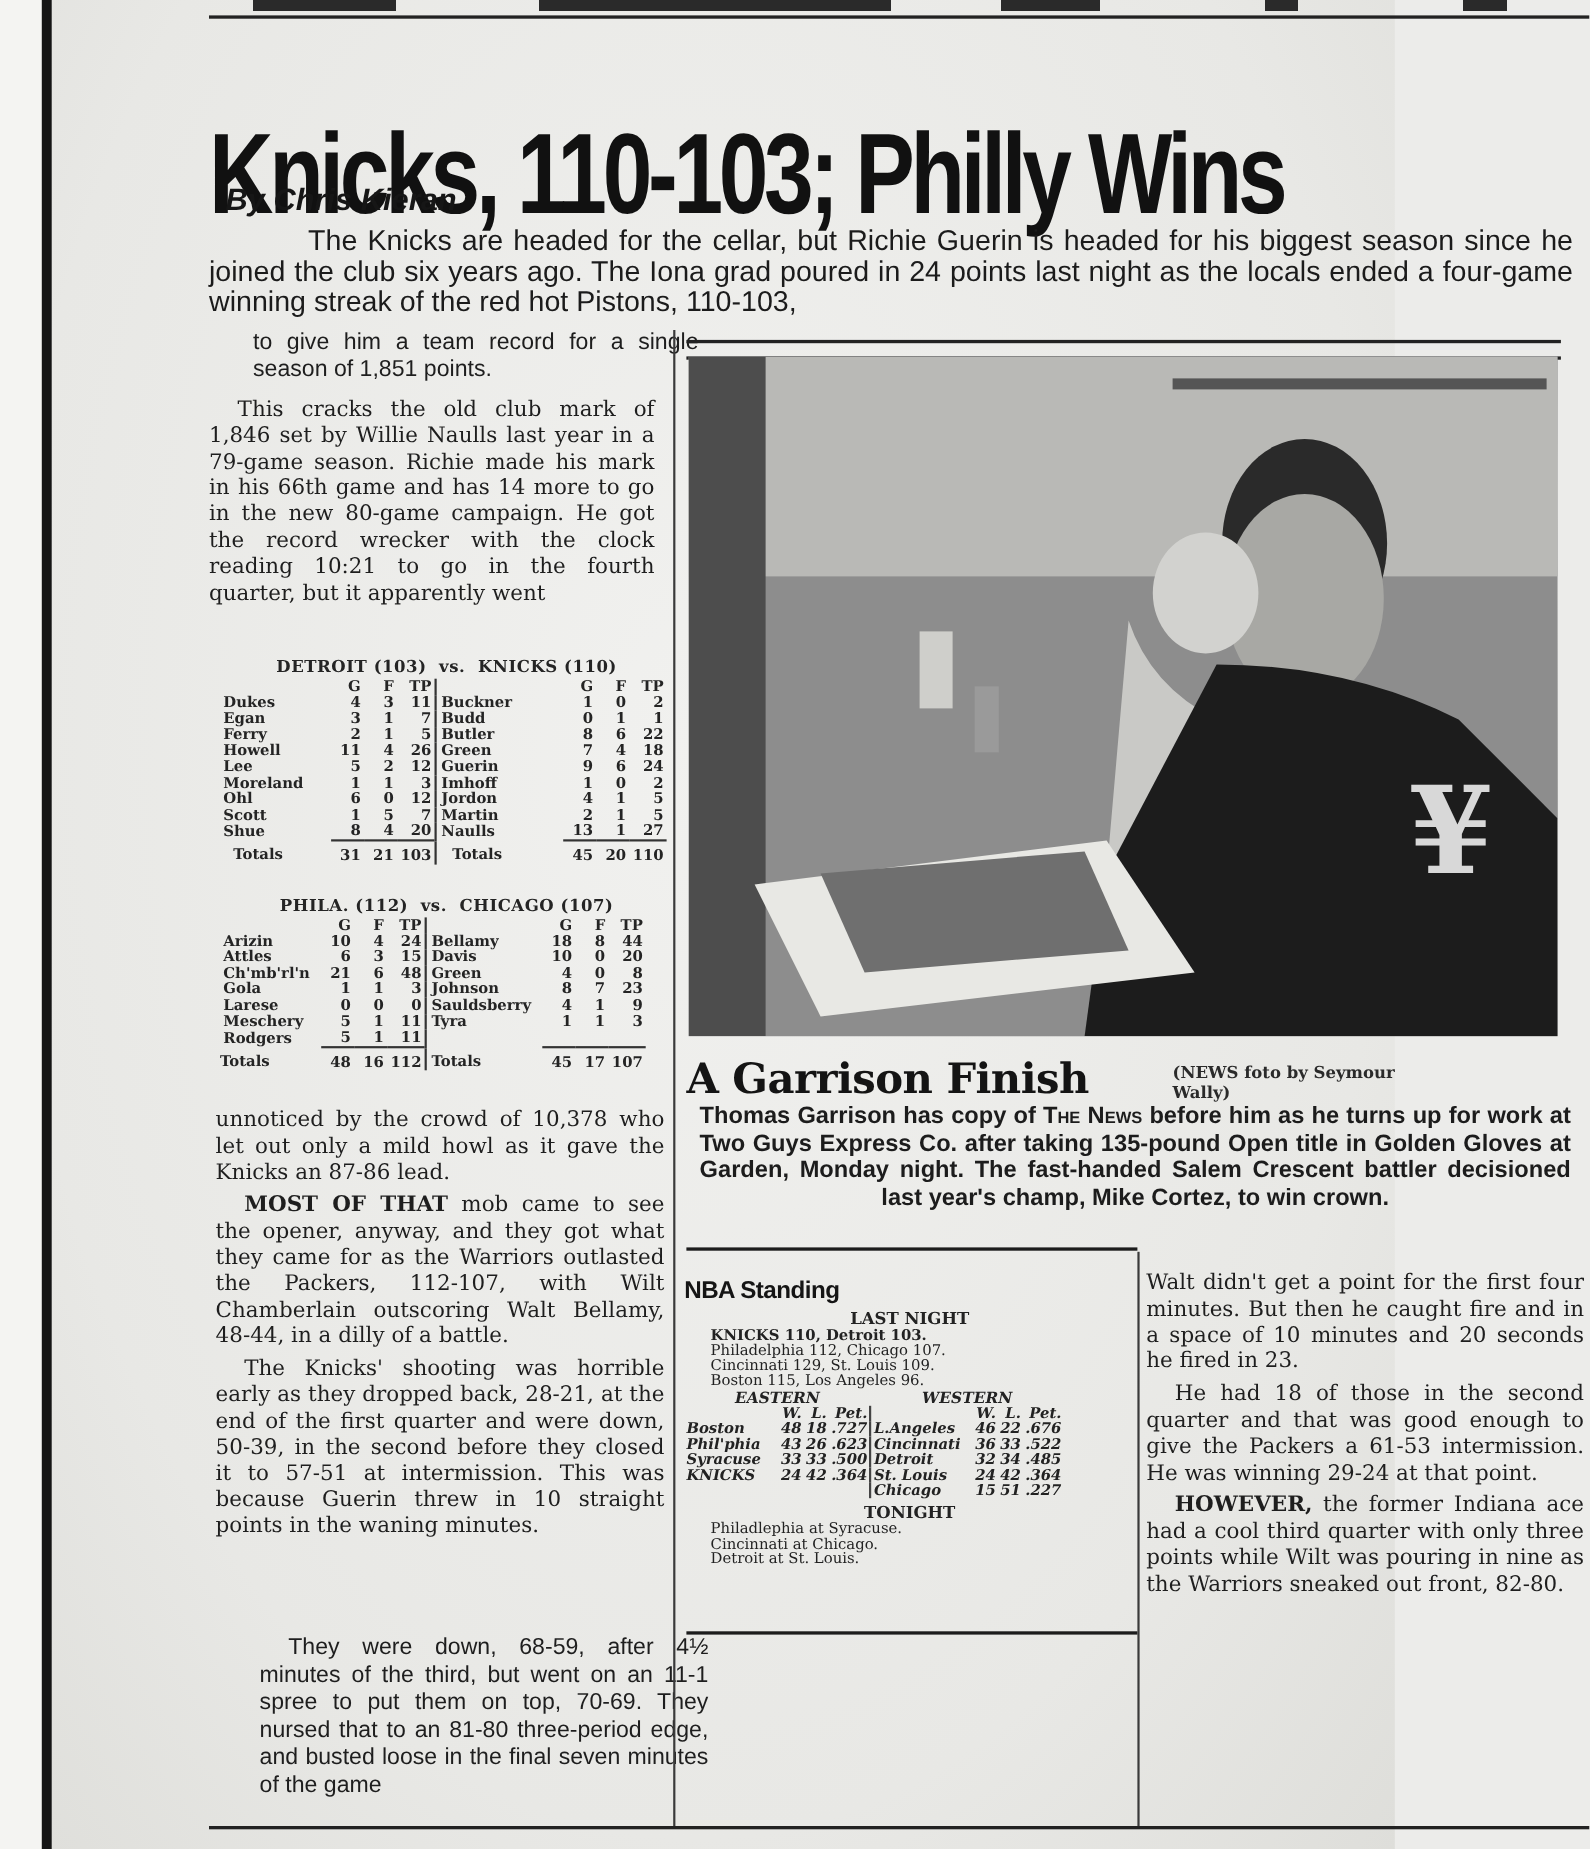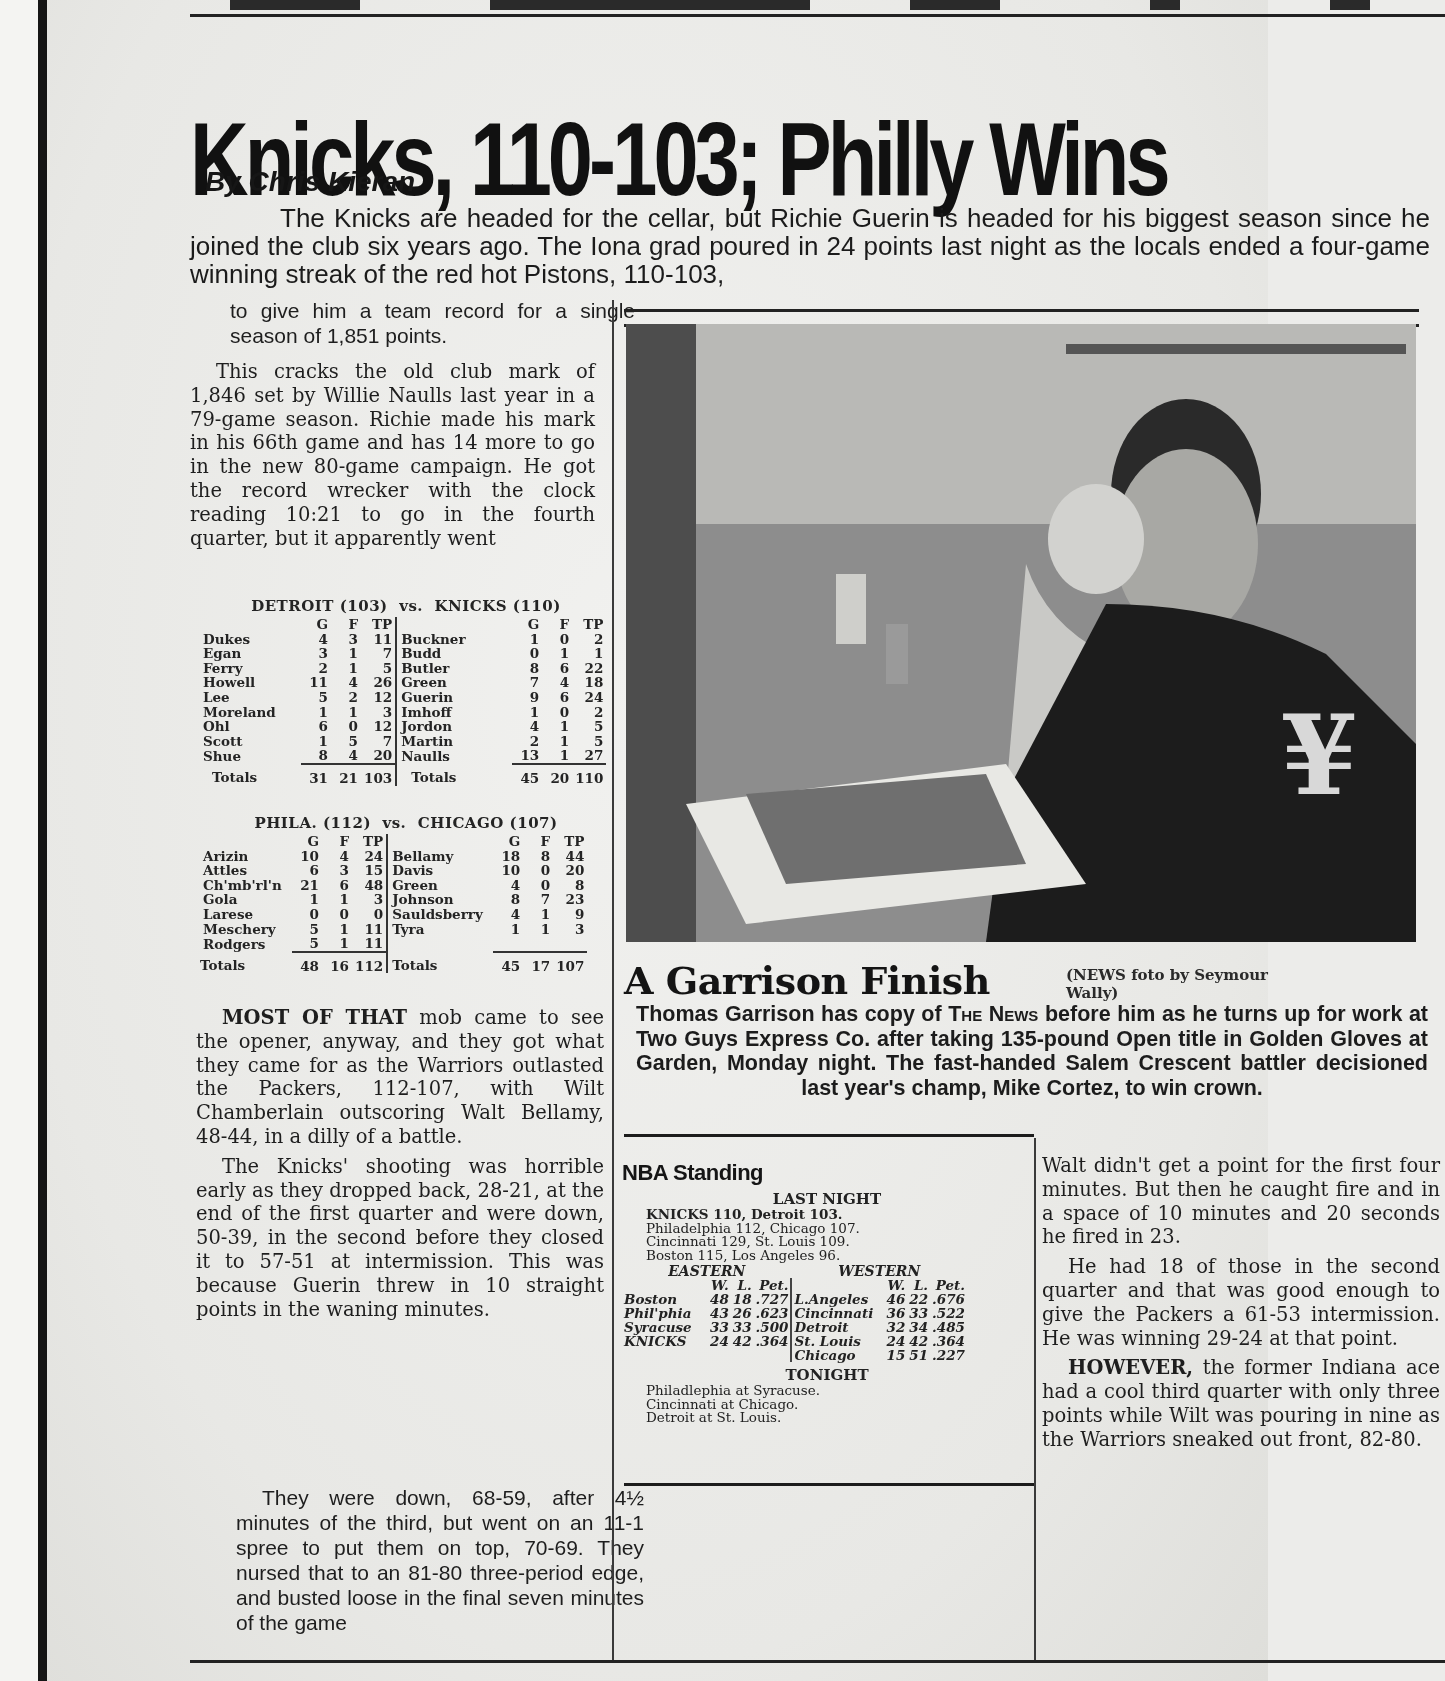--- a/index.html
+++ b/index.html
@@ -311,20 +311,21 @@
             <td class="name2">Totals</td>
             <td class="num">45</td>
             <td class="num">17</td>
             <td class="num">107</td>
           </tr>
     </tbody>
       </table>
   </div>
 
   <div class="col" style="left:196px;top:1006px;width:408px;">
+    <p class="noindent">unnoticed by the crowd of 10,378 who let out only a mild howl as it gave the Knicks an 87-86 lead.</p>
     <p><b>MOST OF THAT</b><span> mob came to see the opener, anyway, and they got what they came for as the Warriors outlasted the Packers, 112-107, with Wilt Chamberlain outscoring Walt Bellamy, 48-44, in a dilly of a battle.</span></p>
     <p>The Knicks' shooting was horrible early as they dropped back, 28-21, at the end of the first quarter and were down, 50-39, in the second before they closed it to 57-51 at intermission. This was because Guerin threw in 10 straight points in the waning minutes.</p>
   </div>
   <div class="col narrow-sans" style="left:196px;top:1485px;width:408px;">
     <p>They were down, 68-59, after 4½ minutes of the third, but went on an 11-1 spree to put them on top, 70-69. They nursed that to an 81-80 three-period edge, and busted loose in the final seven minutes of the game</p>
   </div>
 
   <div class="vrule" style="left:612px;top:300px;height:1360px;"></div>
   <div class="vrule" style="left:1034px;top:1138px;height:522px;"></div>
 

